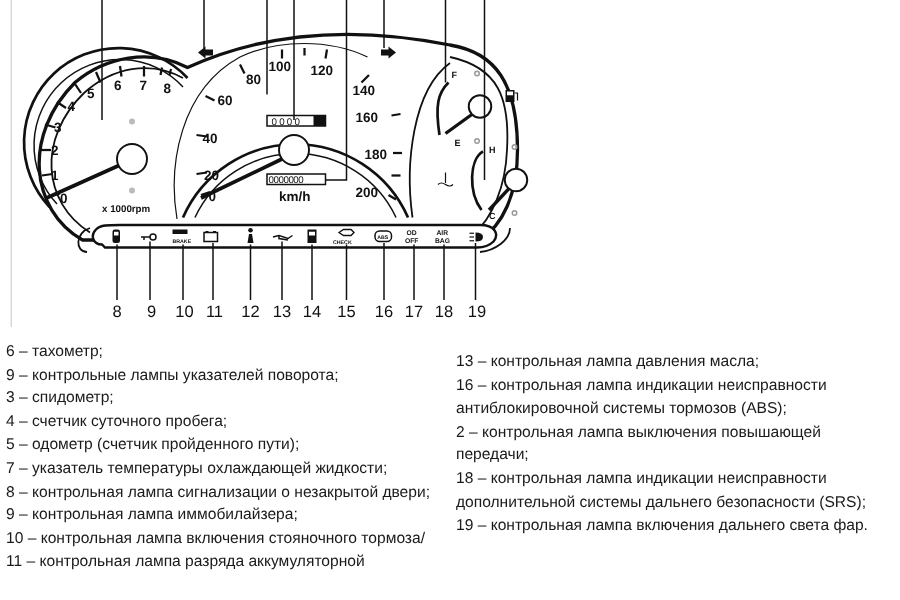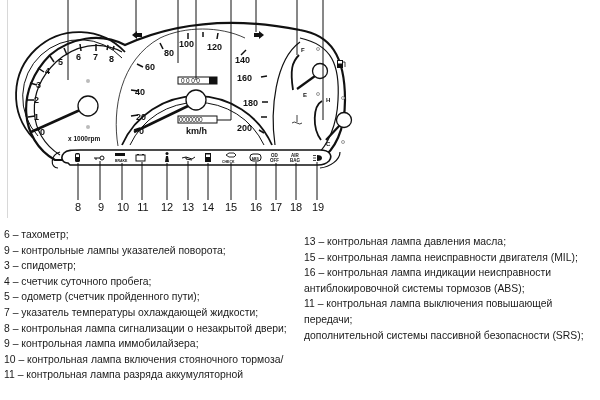--- a/index.html
+++ b/index.html
@@ -262,19 +262,20 @@
   <span class="legend-item">7 – указатель температуры охлаждающей жидкости;</span>
   <span class="legend-item">8 – контрольная лампа сигнализации о незакрытой двери;</span>
   <span class="legend-item">9 – контрольная лампа иммобилайзера;</span>
   <span class="legend-item">10 – контрольная лампа включения стояночного тормоза/</span>
   <span class="legend-item">11 – контрольная лампа разряда аккумуляторной</span>
 
 </div>
 
 <div class="legend legend-right">
   <span class="legend-item">13 – контрольная лампа давления масла;</span>
-  <span class="legend-item">15 – контрольная лампа неисправности двигателя (MIL);</span>
   <span class="legend-item">16 – контрольная лампа индикации неисправности</span>
   <span class="legend-item">антиблокировочной системы тормозов (ABS);</span>
-  <span class="legend-item">11 – контрольная лампа выключения повышающей</span>
+  <span class="legend-item">2 – контрольная лампа выключения повышающей</span>
   <span class="legend-item">передачи;</span>
-  <span class="legend-item">дополнительной системы пассивной безопасности (SRS);</span>
+  <span class="legend-item">18 – контрольная лампа индикации неисправности</span>
+  <span class="legend-item">дополнительной системы дальнего безопасности (SRS);</span>
+  <span class="legend-item">19 – контрольная лампа включения дальнего света фар.</span>
 </div>
 
 </body></html>

